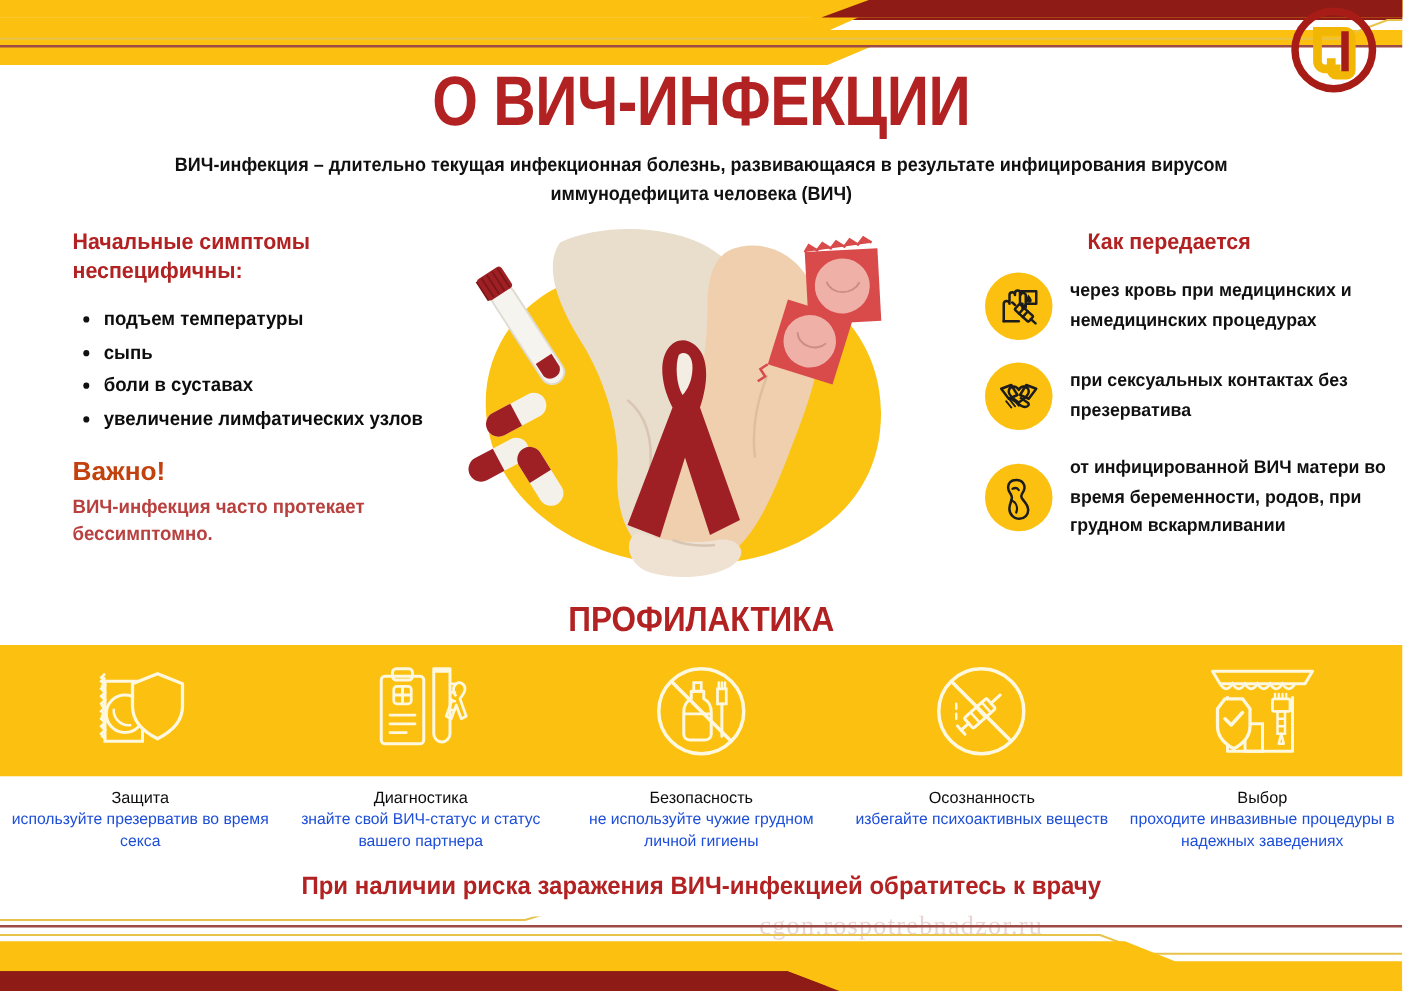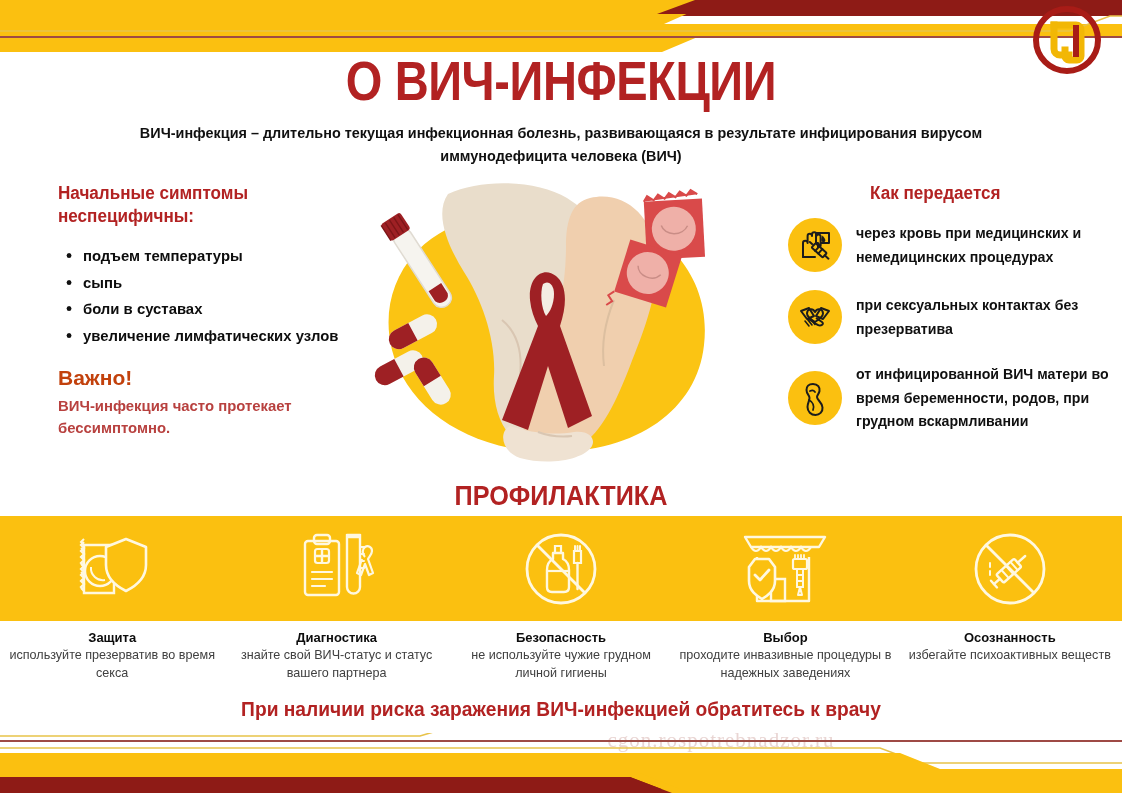--- a/index.html
+++ b/index.html
@@ -95,24 +95,24 @@
     position:absolute; left:0; top:516px; width:1122px; height:105px;
     background:#FBC010;
   }
   .prof-items {
     position:absolute; left:0; top:516px; width:1122px; height:170px;
     display:flex;
   }
   .prof-item { flex:1 1 0; display:flex; flex-direction:column; align-items:center; }
   .prof-ico { height:105px; display:flex; align-items:center; justify-content:center; }
   .prof-label {
-    margin-top:9px; font-size:13px; font-weight:bold; color:#0d0d0d; text-align:center;
+    margin-top:9px; font-size:13px; font-weight:normal; color:#0d0d0d; text-align:center;
   }
   .prof-desc {
-    margin-top:2px; font-size:12.6px; color:#404040; text-align:center; line-height:1.42;
+    margin-top:2px; font-size:12.6px; color:#1d4ed8; text-align:center; line-height:1.42;
   }
 
   
   .cta {
     position:absolute; left:0; top:698px; width:1122px;
     text-align:center; font-size:20px; font-weight:bold; color:#B22222;
     transform:scaleX(0.96); transform-origin:center;
   }
   .watermark {
     position:absolute; left:0; top:728px; width:1122px;
@@ -336,55 +336,55 @@
         <path d="M56 22 v-5 M58.5 22 v-5 M61 22 v-5" stroke="#FFF8E0" stroke-width="2" stroke-linecap="round"></path>
         <path d="M58.5 34 v26" stroke="#FFF8E0" stroke-width="2.4" stroke-linecap="round"></path>
       </svg>
     </div>
     <div class="prof-label">Безопасность</div>
     <div class="prof-desc">не используйте чужие грудном личной гигиены</div>
   </div>
 
   <div class="prof-item">
     <div class="prof-ico">
+      <svg width="84" height="80" viewBox="0 0 84 80">
+        <circle cx="42" cy="40" r="34" fill="none" stroke="#FFF8E0" stroke-width="2.8"></circle>
+        <line x1="18" y1="16" x2="66" y2="64" stroke="#FFF8E0" stroke-width="2.8"></line>
+        <g transform="rotate(-42 42 40)">
+          <rect x="28" y="35" width="24" height="11" rx="1.6" fill="none" stroke="#FFF8E0" stroke-width="2.4"></rect>
+          <path d="M52 40.5 h10" stroke="#FFF8E0" stroke-width="2.4" stroke-linecap="round"></path>
+          <path d="M28 40.5 h-8" stroke="#FFF8E0" stroke-width="2.4" stroke-linecap="round"></path>
+          <path d="M20 36 v9" stroke="#FFF8E0" stroke-width="2.4" stroke-linecap="round"></path>
+          <path d="M35 35 v11 M41 35 v11 M47 35 v11" stroke="#FFF8E0" stroke-width="2" stroke-linecap="round"></path>
+        </g>
+        <path d="M22 34 v4 M22 42 v4" stroke="#FFF8E0" stroke-width="2" stroke-linecap="round"></path>
+      </svg>
+    </div>
+    <div class="prof-label">Осознанность</div>
+    <div class="prof-desc">избегайте психоактивных веществ</div>
+  </div>
+
+  <div class="prof-item">
+    <div class="prof-ico">
       <svg width="96" height="80" viewBox="0 0 96 80">
         <path d="M14 18 h68 l6 -10 h-80 z" fill="none" stroke="#FFF8E0" stroke-width="2.4" stroke-linejoin="round"></path>
         <path d="M14 18 q5 8 10 0 q5 8 10 0 q5 8 10 0 q5 8 10 0 q5 8 10 0 q5 8 10 0" fill="none" stroke="#FFF8E0" stroke-width="2.2"></path>
         <path d="M20 28 v44 h52 V28" fill="none" stroke="#FFF8E0" stroke-width="2.4" stroke-linejoin="round"></path>
         <path d="M34 50 h14 v22 h-14 z" fill="none" stroke="#FFF8E0" stroke-width="2.4"></path>
         <path d="M18 30 l-6 8 v14 c0 10 8 15 13 18 c5 -3 13 -8 13 -18 V38 l-6 -8 z" fill="#FBC010" stroke="#FFF8E0" stroke-width="2.6" stroke-linejoin="round"></path>
         <path d="M18 46 l5 5 l9 -10" fill="none" stroke="#FFF8E0" stroke-width="2.8" stroke-linecap="round" stroke-linejoin="round"></path>
         <rect x="56" y="30" width="14" height="10" rx="1.5" fill="none" stroke="#FFF8E0" stroke-width="2.2"></rect>
         <path d="M58 30 v-4 M61 30 v-4 M64 30 v-4 M67 30 v-4" stroke="#FFF8E0" stroke-width="1.8" stroke-linecap="round"></path>
         <path d="M60 40 h6 v6 h-6 z M60 46 h6 v6 h-6 z M60 52 h6 v6 h-6 z" fill="none" stroke="#FFF8E0" stroke-width="2"></path>
         <path d="M63 58 l-2 8 h4 z" fill="none" stroke="#FFF8E0" stroke-width="2" stroke-linejoin="round"></path>
       </svg>
     </div>
     <div class="prof-label">Выбор</div>
     <div class="prof-desc">проходите инвазивные процедуры в надежных заведениях</div>
   </div>
-
-  <div class="prof-item">
-    <div class="prof-ico">
-      <svg width="84" height="80" viewBox="0 0 84 80">
-        <circle cx="42" cy="40" r="34" fill="none" stroke="#FFF8E0" stroke-width="2.8"></circle>
-        <line x1="18" y1="16" x2="66" y2="64" stroke="#FFF8E0" stroke-width="2.8"></line>
-        <g transform="rotate(-42 42 40)">
-          <rect x="28" y="35" width="24" height="11" rx="1.6" fill="none" stroke="#FFF8E0" stroke-width="2.4"></rect>
-          <path d="M52 40.5 h10" stroke="#FFF8E0" stroke-width="2.4" stroke-linecap="round"></path>
-          <path d="M28 40.5 h-8" stroke="#FFF8E0" stroke-width="2.4" stroke-linecap="round"></path>
-          <path d="M20 36 v9" stroke="#FFF8E0" stroke-width="2.4" stroke-linecap="round"></path>
-          <path d="M35 35 v11 M41 35 v11 M47 35 v11" stroke="#FFF8E0" stroke-width="2" stroke-linecap="round"></path>
-        </g>
-        <path d="M22 34 v4 M22 42 v4" stroke="#FFF8E0" stroke-width="2" stroke-linecap="round"></path>
-      </svg>
-    </div>
-    <div class="prof-label">Осознанность</div>
-    <div class="prof-desc">избегайте психоактивных веществ</div>
-  </div>
 </div>
 
 <div class="cta">При наличии риска заражения ВИЧ-инфекцией обратитесь к врачу</div>
 <div class="watermark">cgon.rospotrebnadzor.ru</div>
 
 <div class="bot-decor">
   <svg width="1122" height="60" viewBox="0 0 1122 60">
     <path d="M0 8 L1122 8" stroke="#9E4A45" stroke-width="2" fill="none"></path>
     <path d="M0 3 L420 3 L470 -12" stroke="#E8C34A" stroke-width="1.6" fill="none"></path>
     <path d="M0 15 L880 15 L920 30 L1122 30" stroke="#E8C34A" stroke-width="1.6" fill="none"></path>

